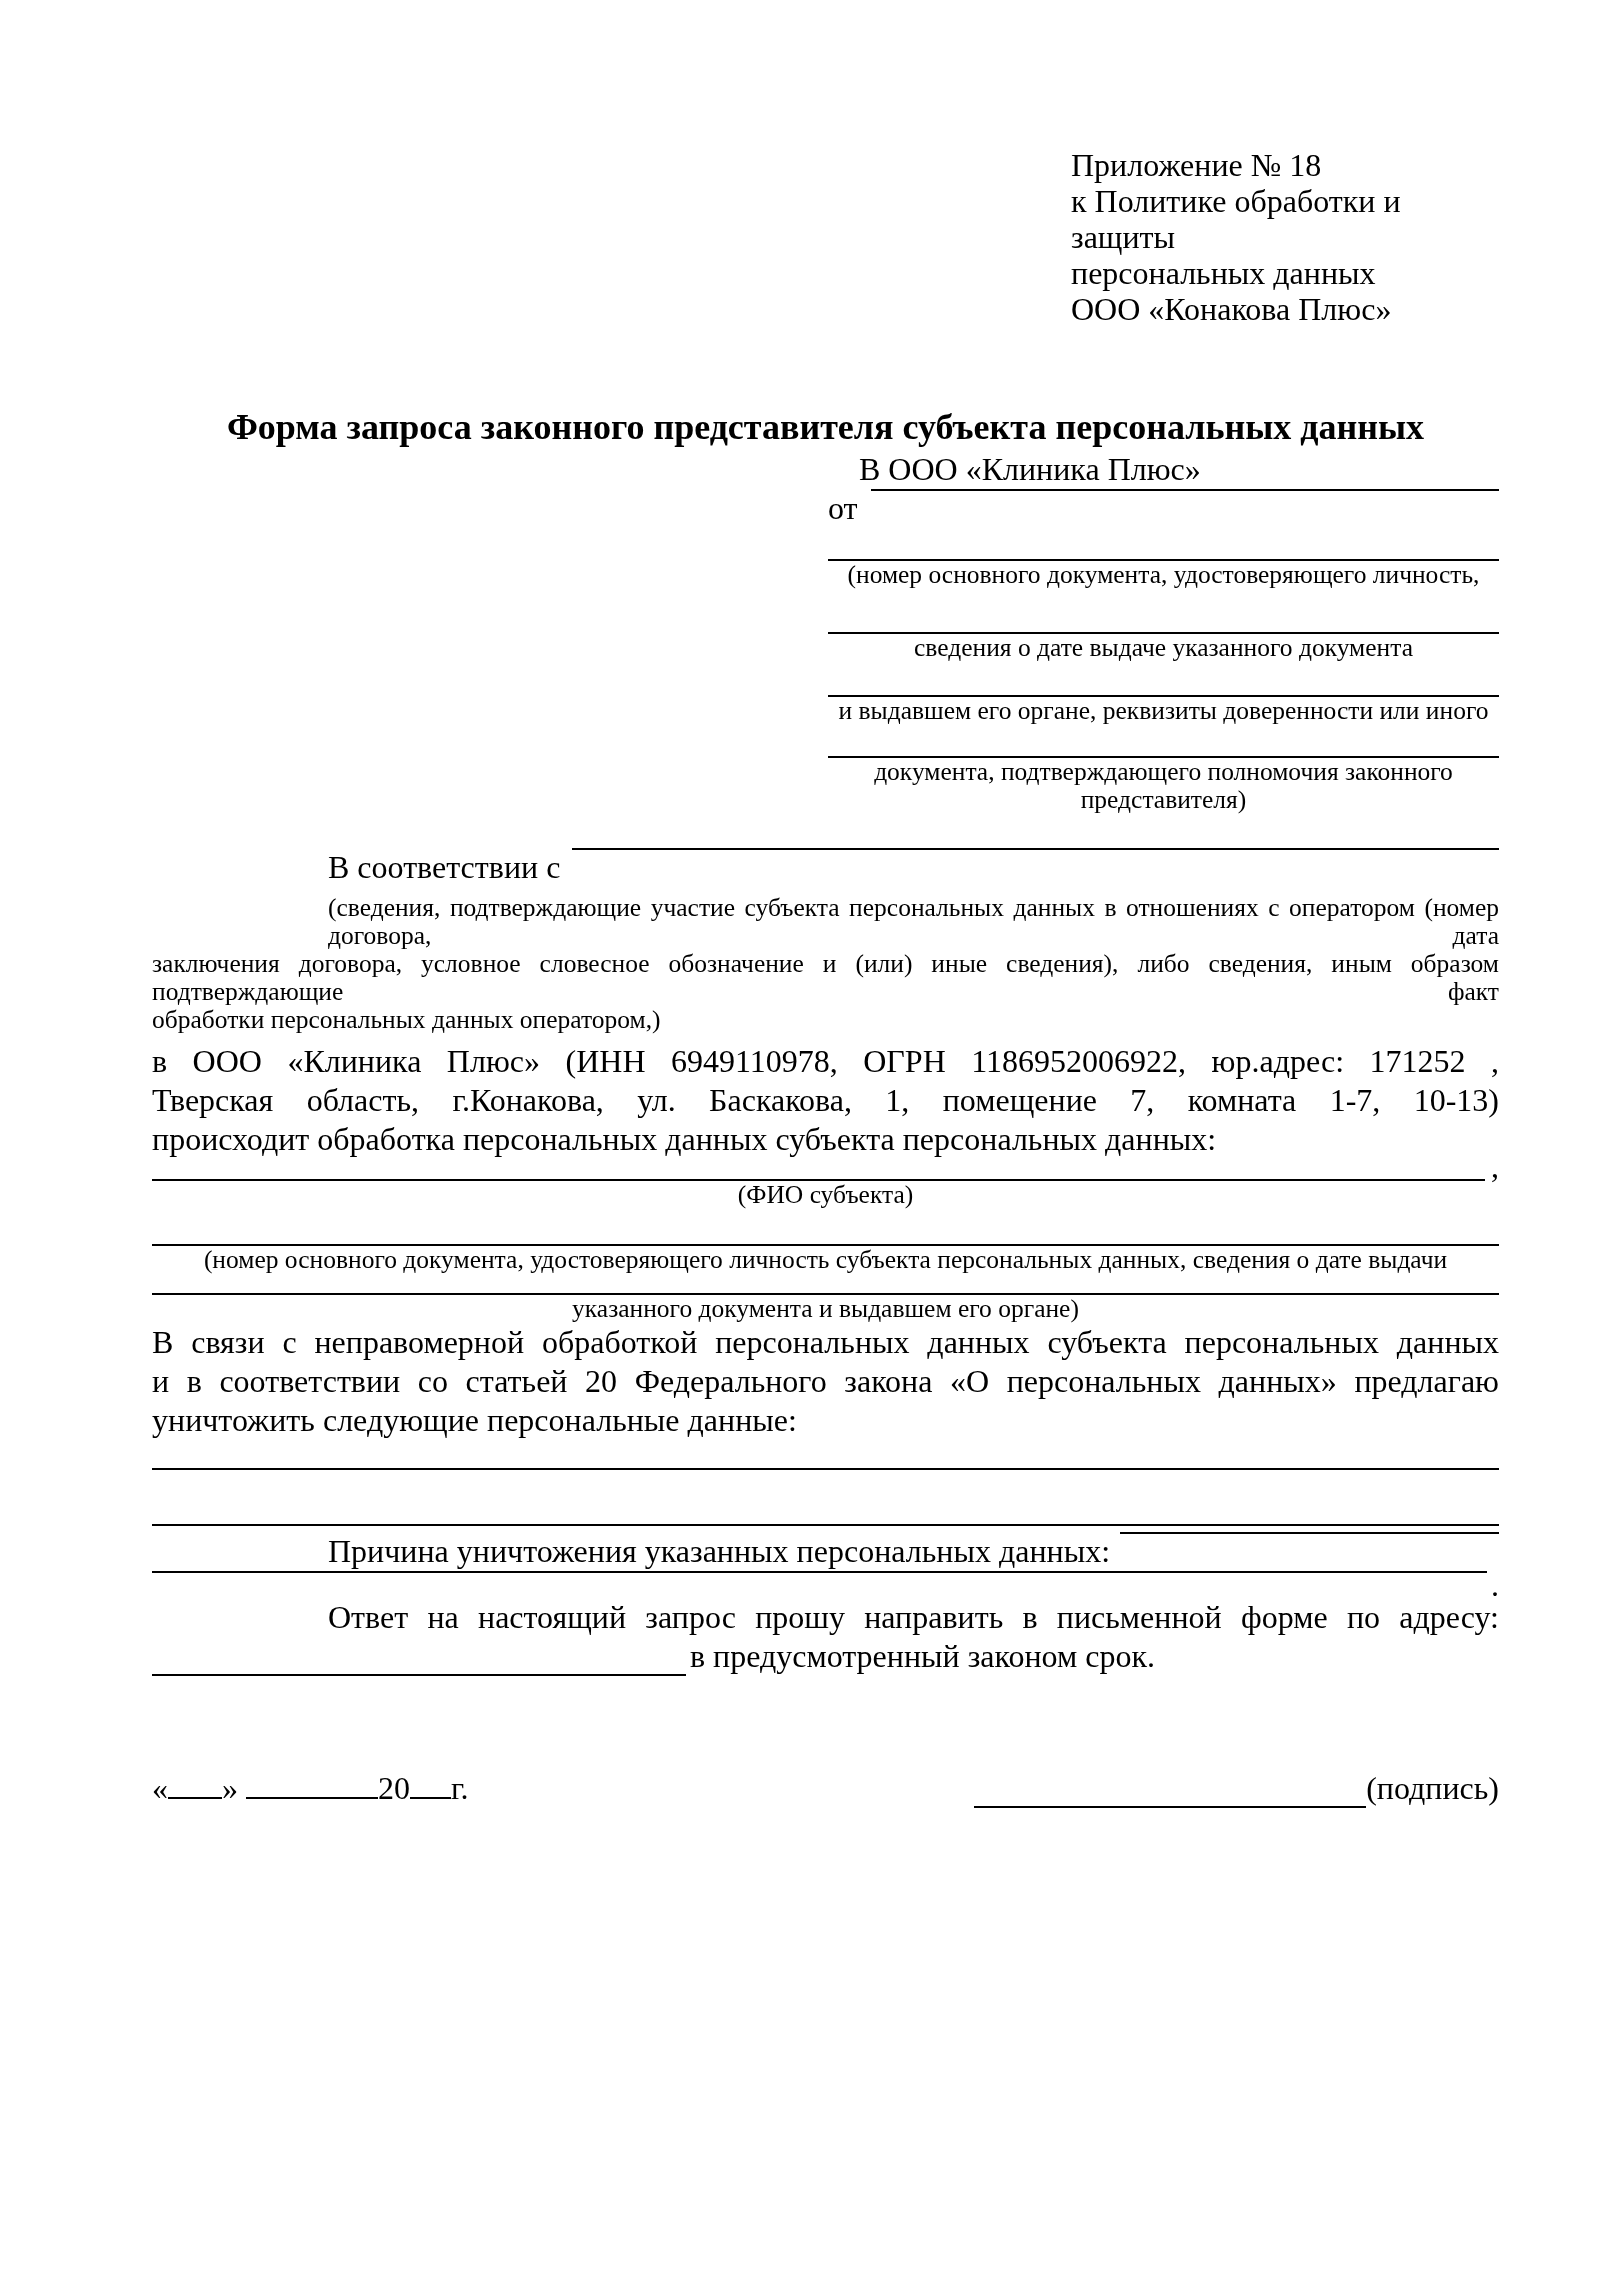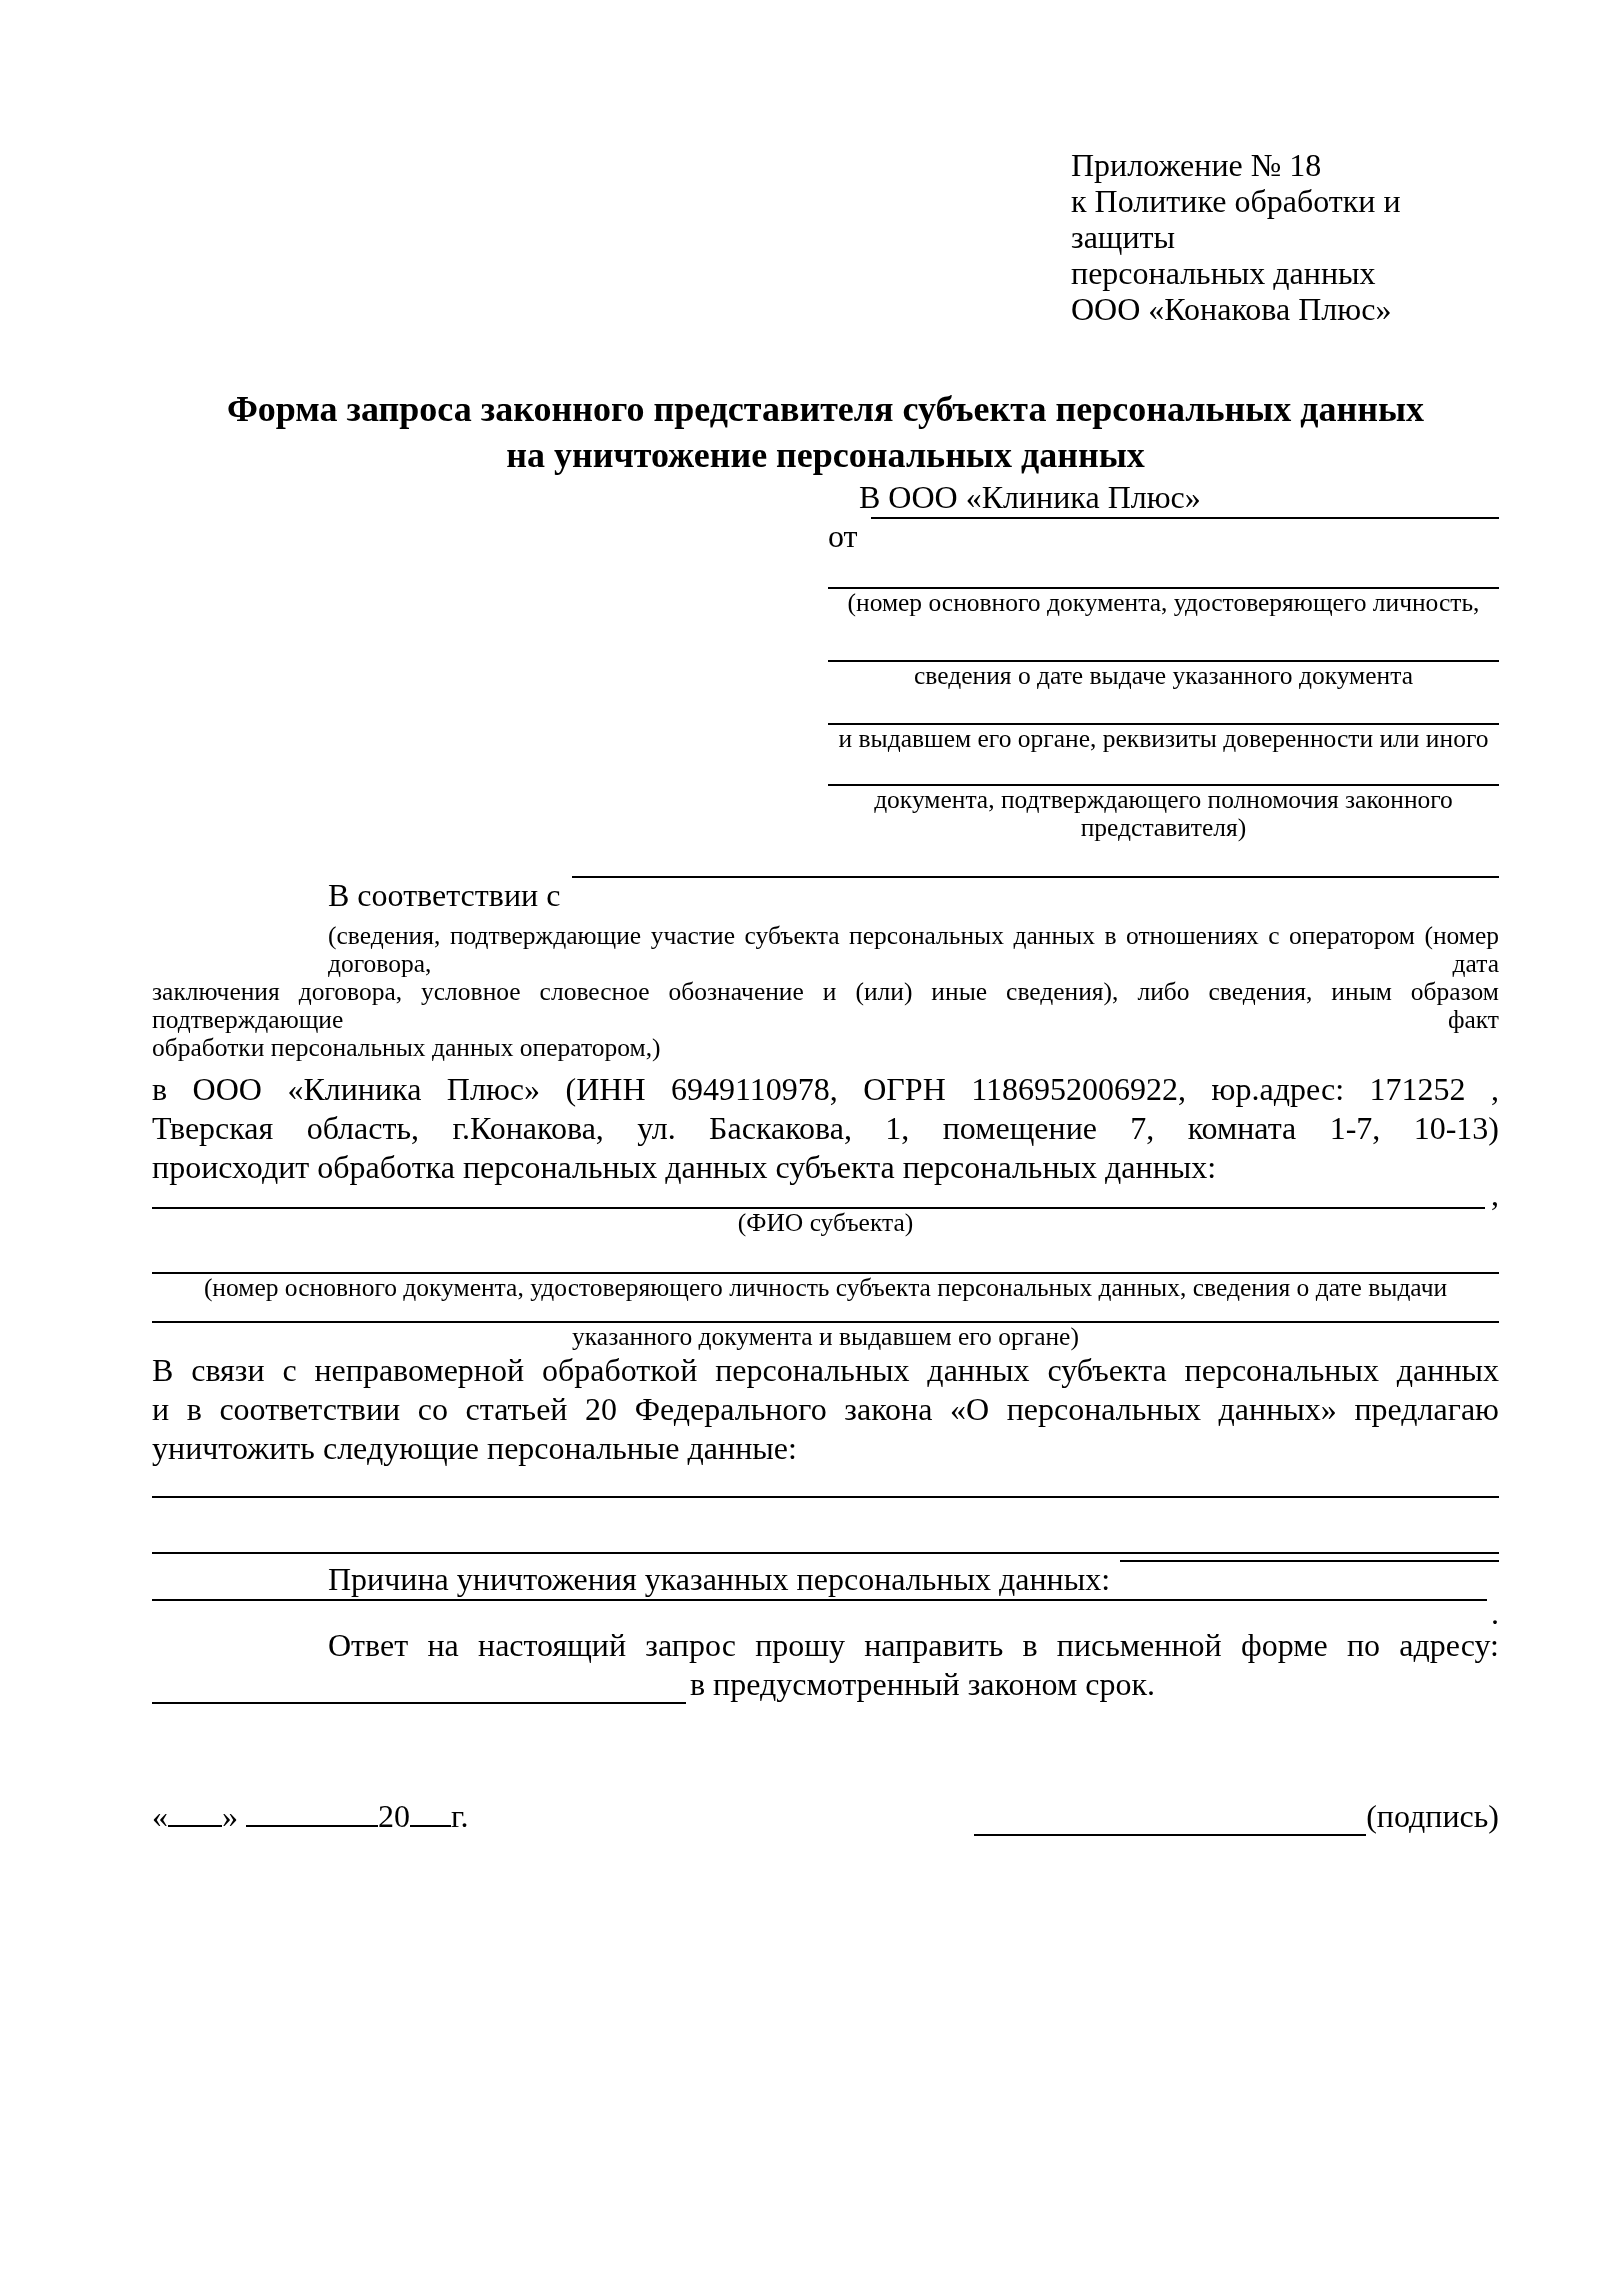--- a/index.html
+++ b/index.html
@@ -9,21 +9,21 @@
     margin:0 auto;
     background:#ffffff;
     color:#000;
     font-family:"Liberation Serif","DejaVu Serif",serif;
     font-size:32px;line-height:39px;
     box-sizing:border-box;
     padding:147px 122px 12px 152px;
   }
   .hdr-note{margin-left:919px;width:431px;}
   .hdr-note div{line-height:36px;}
-  .title{margin-top:59px;text-align:center;font-weight:bold;font-size:36px;line-height:46px;}
+  .title{margin-top:77px;text-align:center;font-weight:bold;font-size:36px;line-height:46px;}
   
   .addr{margin-left:676px;width:671px;}
   .addr-to{padding-left:31px;}
   .row{display:flex;align-items:flex-start;}
   .fill{flex:1 1 auto;border-bottom:2.9px solid #000;}
   .from-row{height:44px;}
   .from-row .from-label{padding-right:13.7px;}
   .small{font-size:25.5px;line-height:28px;}
   .cap{text-align:center;}
   .a-blank{border-bottom:2.9px solid #000;}
@@ -62,21 +62,20 @@
 
   <div class="hdr-note">
     <div>Приложение № 18</div>
     <div>к Политике обработки и защиты</div>
     <div>персональных данных</div>
     <div>ООО «Конакова Плюс»</div>
   </div>
 
   <div class="title">
     <div>Форма запроса законного представителя субъекта персональных данных</div>
-    <div>на уничтожение персональных данных</div>
   </div>
 
   <div class="addr">
     <div class="addr-to">В ООО «Клиника Плюс»</div>
     <div class="row from-row">
       <span class="from-label">от</span>
       <span class="fill"></span>
     </div>
 
     <div class="a-blank b1"></div>

